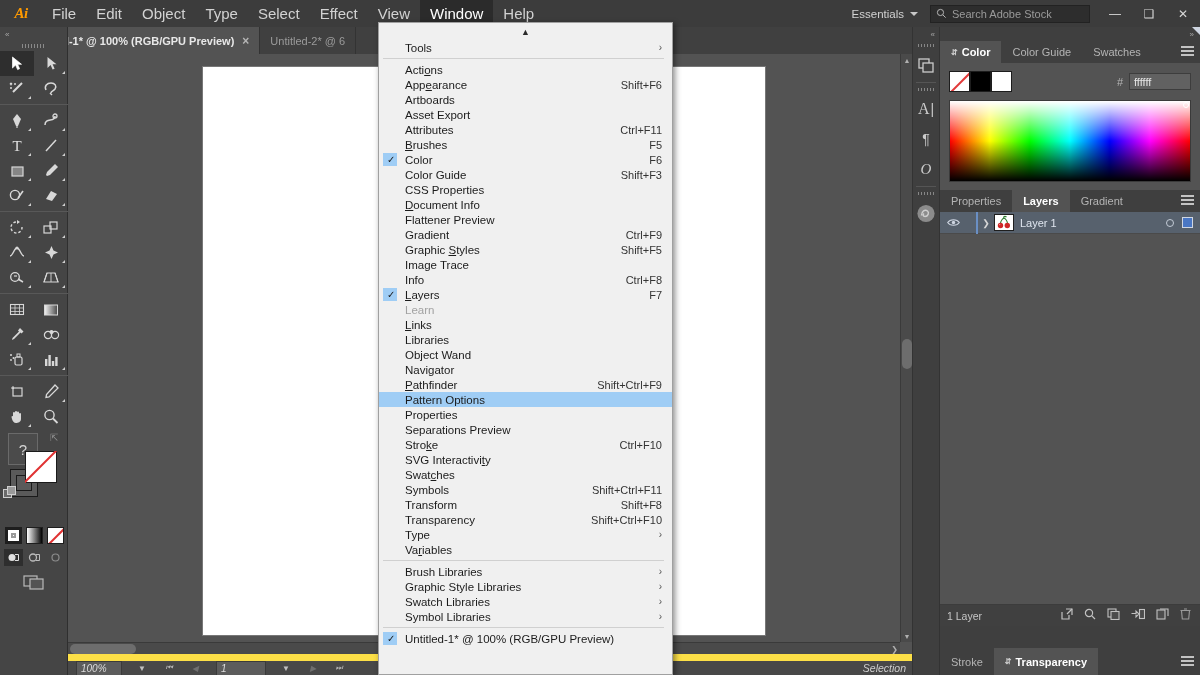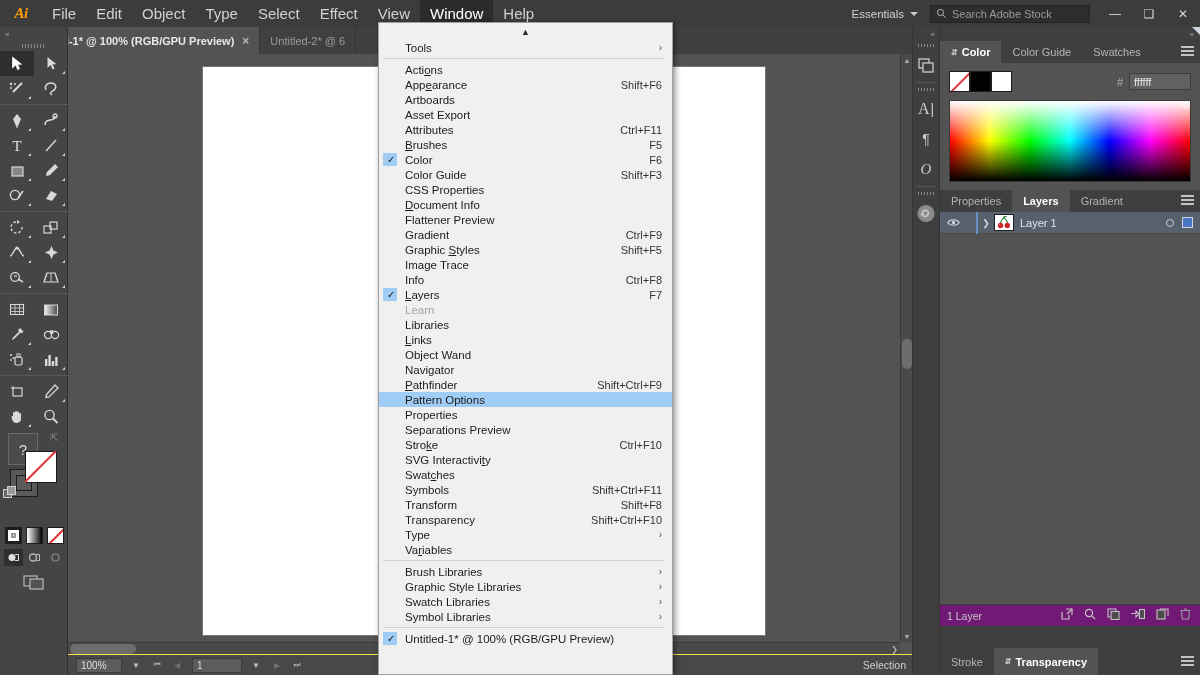--- a/index.html
+++ b/index.html
@@ -110,22 +110,22 @@
   .vscroll .up, .vscroll .dn { position: absolute; left: 0; width: 12px; height: 12px; color: #b0b0b0; font-size: 7px; display:flex; align-items:center; justify-content:center; }
   .vscroll .up { top: 0; } .vscroll .dn { bottom: 0; }
   .vscroll .thumb { position: absolute; left: 1px; width: 10px; top: 285px; height: 30px; background: #6d6d6d; border-radius: 5px; }
   .hscroll { position: absolute; left: 0; right: 12px; bottom: 0; height: 12px; background: #4a4a4a; border-top: 1px solid #3a3a3a; }
   .hscroll .thumb { position: absolute; top: 1px; left: 2px; width: 66px; height: 10px; background: #6d6d6d; border-radius: 5px; }
   .hscroll .rt { position: absolute; right: 2px; top: 0; height: 12px; display:flex; align-items:center; color:#b0b0b0; font-size:8px; }
 
   
   .statusbar {
     position: absolute; left: 68px; bottom: 0; right: 288px; height: 21px;
-    background: #484848; border-top: 1px solid #fde047; display: flex; align-items: center;
-    color: #c9c9c9; font-size: 10.5px; padding-left: 8px; gap: 6px;
+    background: #484848; border-top: 7px solid #fde047; display: flex; align-items: center;
+    color: #c9c9c9; font-size: 10.5px; padding-left: 8px; gap: 12px; font-style: italic;
   }
   .zoom-field { width: 46px; height: 15px; background: #5c5c5c; border: 1px solid #3a3a3a; color:#ddd; font-size: 10px; display:flex; align-items:center; padding-left:4px; }
   .zoom-caret { width: 16px; display:flex; align-items:center; justify-content:center; color:#c0c0c0; font-size: 8px; }
   .nav-btn { width: 14px; display:flex; align-items:center; justify-content:center; color:#b4b4b4; font-size: 8px; }
   .nav-btn.dim { color: #6f6f6f; }
   .page-field { width: 50px; height: 15px; background: #5c5c5c; border: 1px solid #3a3a3a; color:#ddd; font-size: 10px; display:flex; align-items:center; padding-left:4px; margin-left: 2px;}
   .status-tool { margin-left: auto; padding-right: 6px; font-size: 10.5px; color: #cfcfcf; }
 
   
   .rail {
@@ -171,21 +171,21 @@
   .layer-eye { width: 26px; display:flex; align-items:center; justify-content:center; color:#cfd6e2; font-size: 11px; }
   .layer-lockcol { width: 10px; }
   .layer-bar { width: 2px; height: 22px; background: #6a8fc4; }
   .layer-arrow { width: 16px; display:flex; align-items:center; justify-content:center; color:#d6d6d6; font-size: 9px; }
   .layer-thumb { width: 20px; height: 17px; border: 1px solid #1e1e1e; background:#fff; position:relative; overflow:hidden; margin-right:6px; }
   .layer-name { flex: 1; color:#dfe5ee; font-size: 11px; }
   .layer-target { width: 8px; height: 8px; border:1.5px solid #c3cbd6; border-radius:50%; margin-right:8px; }
   .layer-sel { width: 11px; height: 11px; background:#4a77c4; border:1px solid #cfd6e2; margin-right:7px; }
   .layer-corner { position:absolute; right:0; top:0; width:0; height:0; border-left: 8px solid transparent; border-top: 8px solid #cfd6e2; }
   .layers-empty { height: 370px; background: #535353; }
-  .layers-foot { height: 22px; background:#701a75; border-top:1px solid #3c3c3c; display:flex; align-items:center; color:#c6c6c6; font-size:10.5px; padding-left:7px;justify-content:flex-end; }
+  .layers-foot { height: 22px; background:#404040; border-top:1px solid #3c3c3c; display:flex; align-items:center; color:#c6c6c6; font-size:10.5px; padding-left:7px;justify-content:flex-end; }
   .lf-icons { margin-left:auto; display:flex; align-items:center; gap:11px; padding-right:9px; color:#c2c2c2; font-size:12px; }
 
   .bottom-tabrow { position:absolute; left:0; right:0; bottom:0; height: 27px; background:#3f3f3f; display:flex; align-items:stretch; }
   .bottom-tabrow .ptab { font-size: 11px; }
   .bottom-tabrow .hamb { top: 8px; }
 
   
   .dropdown {
     position: absolute; left: 378px; top: 22px; width: 295px; height: 653px;
     background: #f0f0f0; border: 1px solid #a0a0a0; box-shadow: 2px 2px 6px rgba(0,0,0,0.45);
@@ -790,24 +790,24 @@
         <div class="mi">
           <span class="chkbg"></span>
           <span class="chk">✓</span>
           <span><span class="m-underline">L</span>ayers</span>
           <span class="sc">F7</span>
         </div>
         <div class="mi disabled">
           <span>Learn</span>
         </div>
         <div class="mi">
+          <span><span class="m-underline">L</span>inks</span>
+        </div>
+        <div class="mi">
           <span>Libraries</span>
-        </div>
-        <div class="mi">
-          <span><span class="m-underline">L</span>inks</span>
         </div>
         <div class="mi">
           <span>Object Wand</span>
         </div>
         <div class="mi">
           <span>Navigator</span>
         </div>
         <div class="mi">
           <span><span class="m-underline">P</span>athfinder</span>
           <span class="sc">Shift+Ctrl+F9</span>

